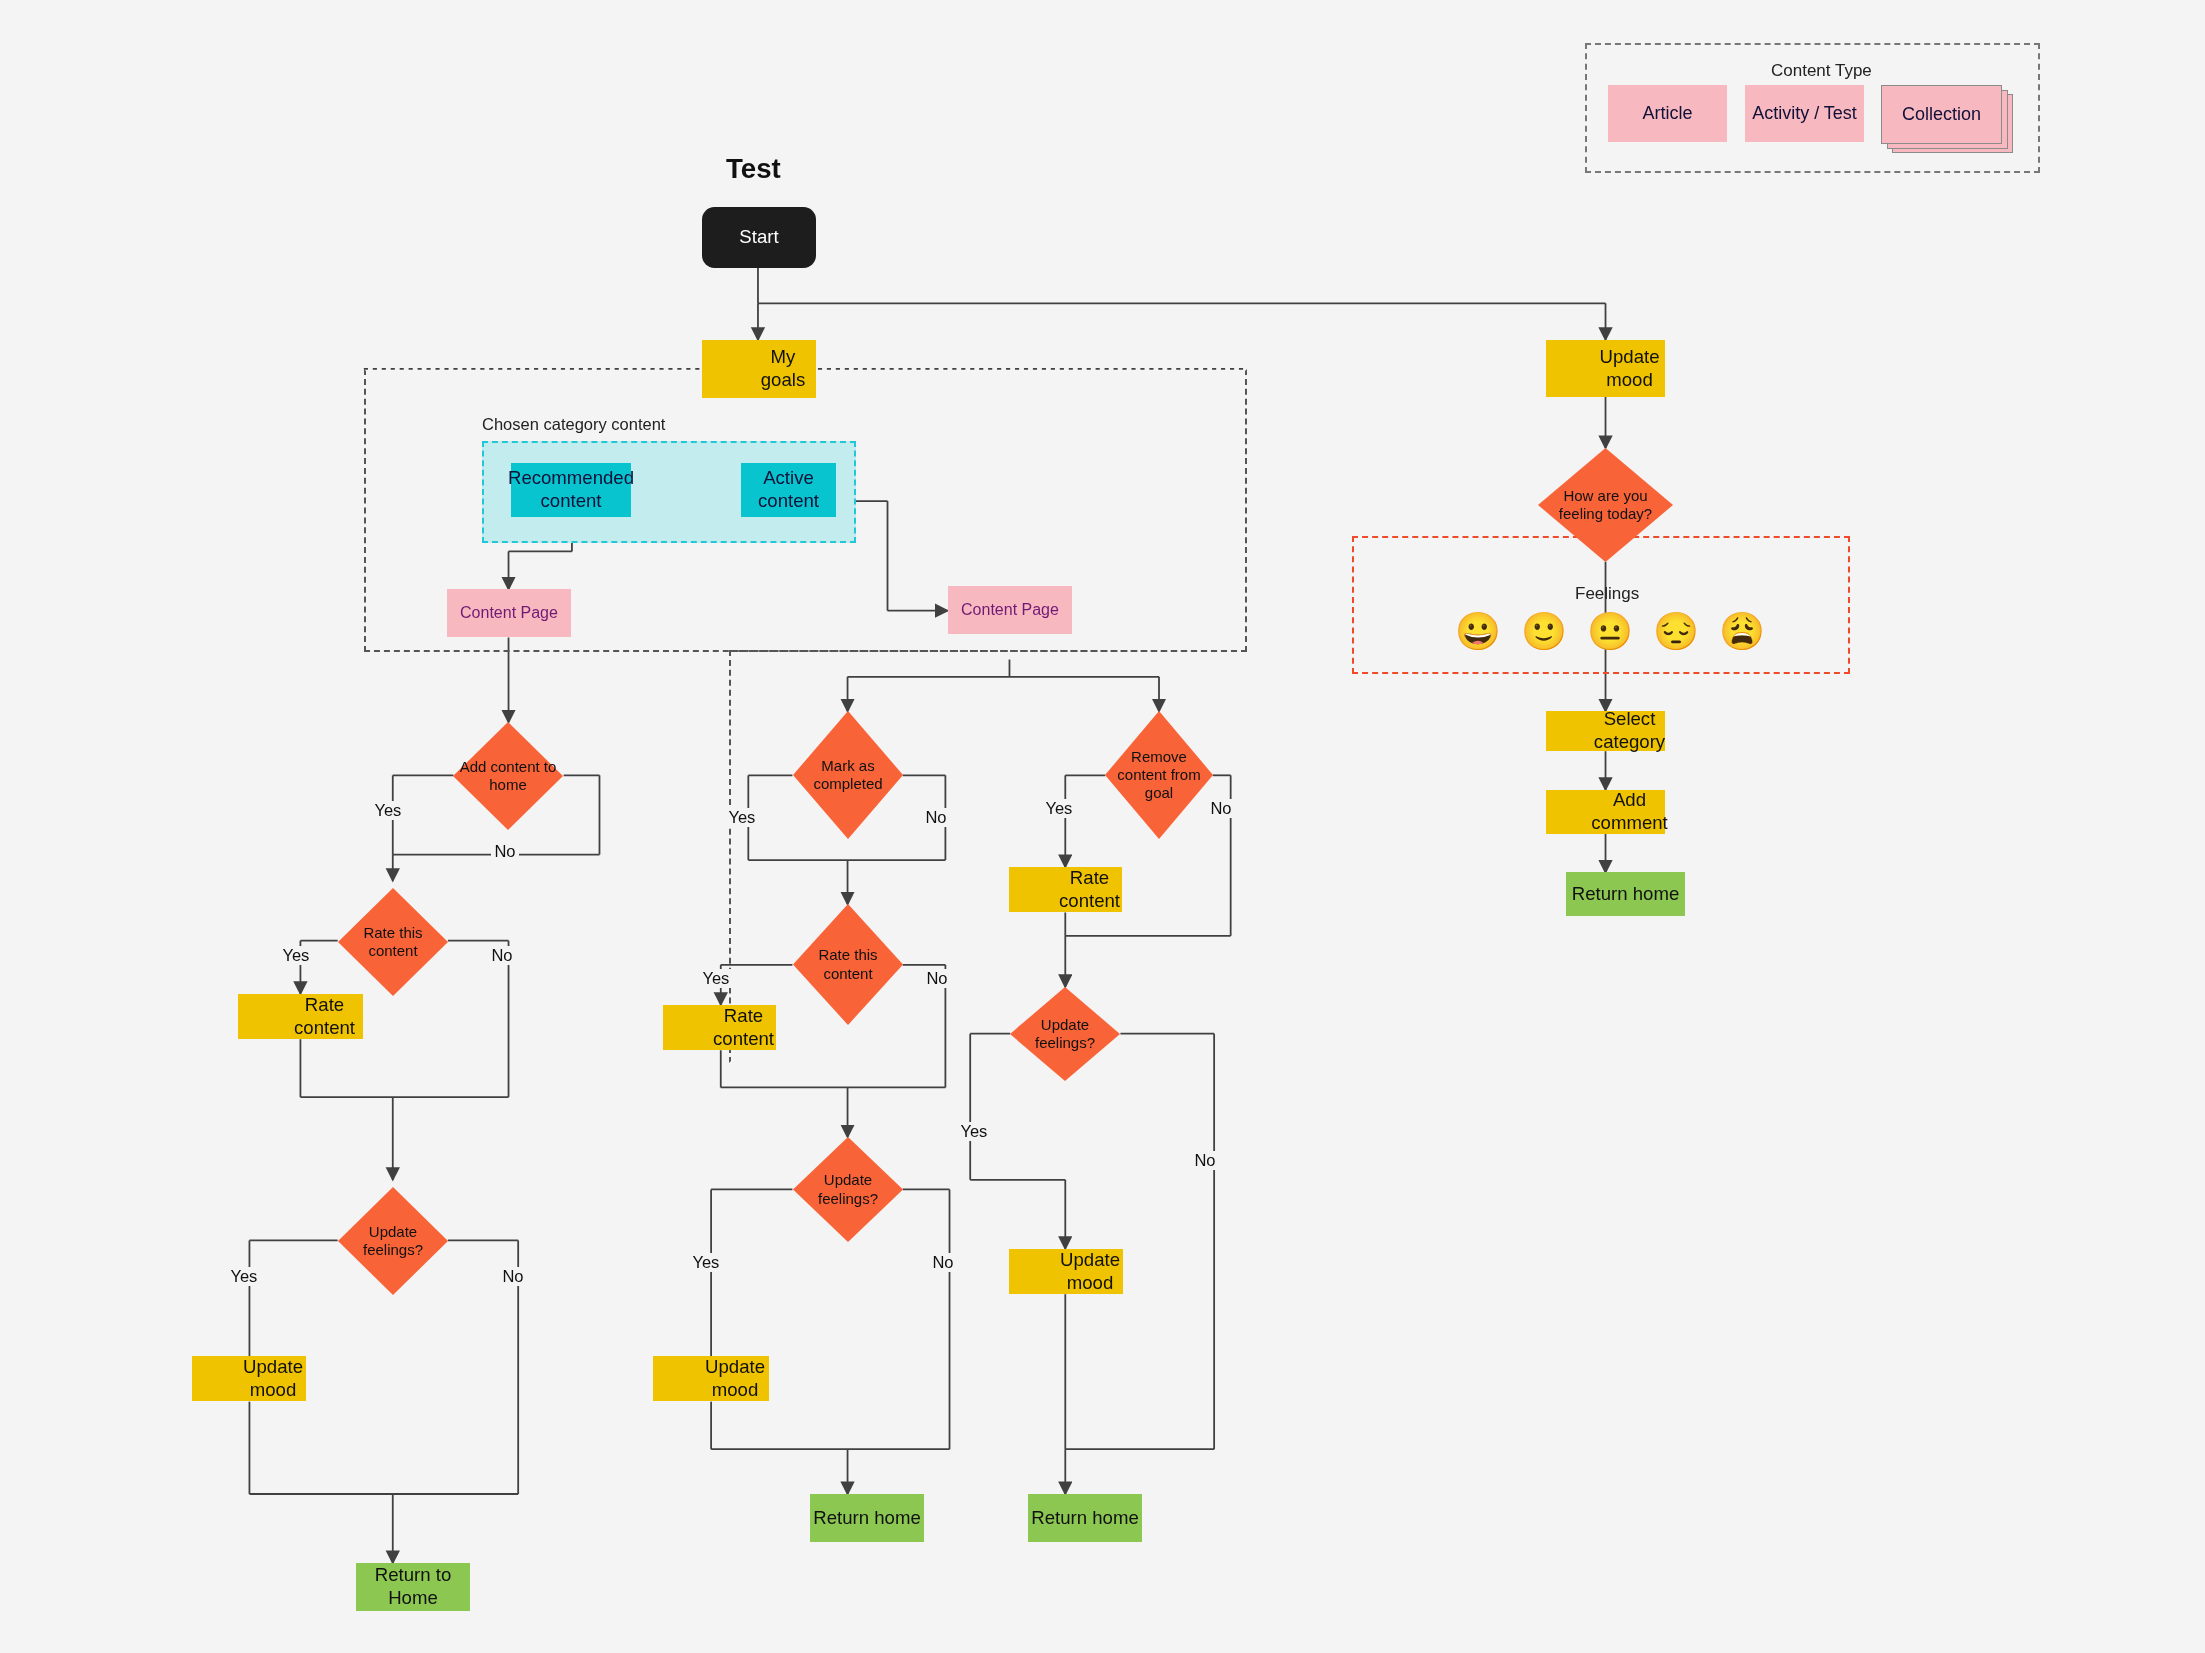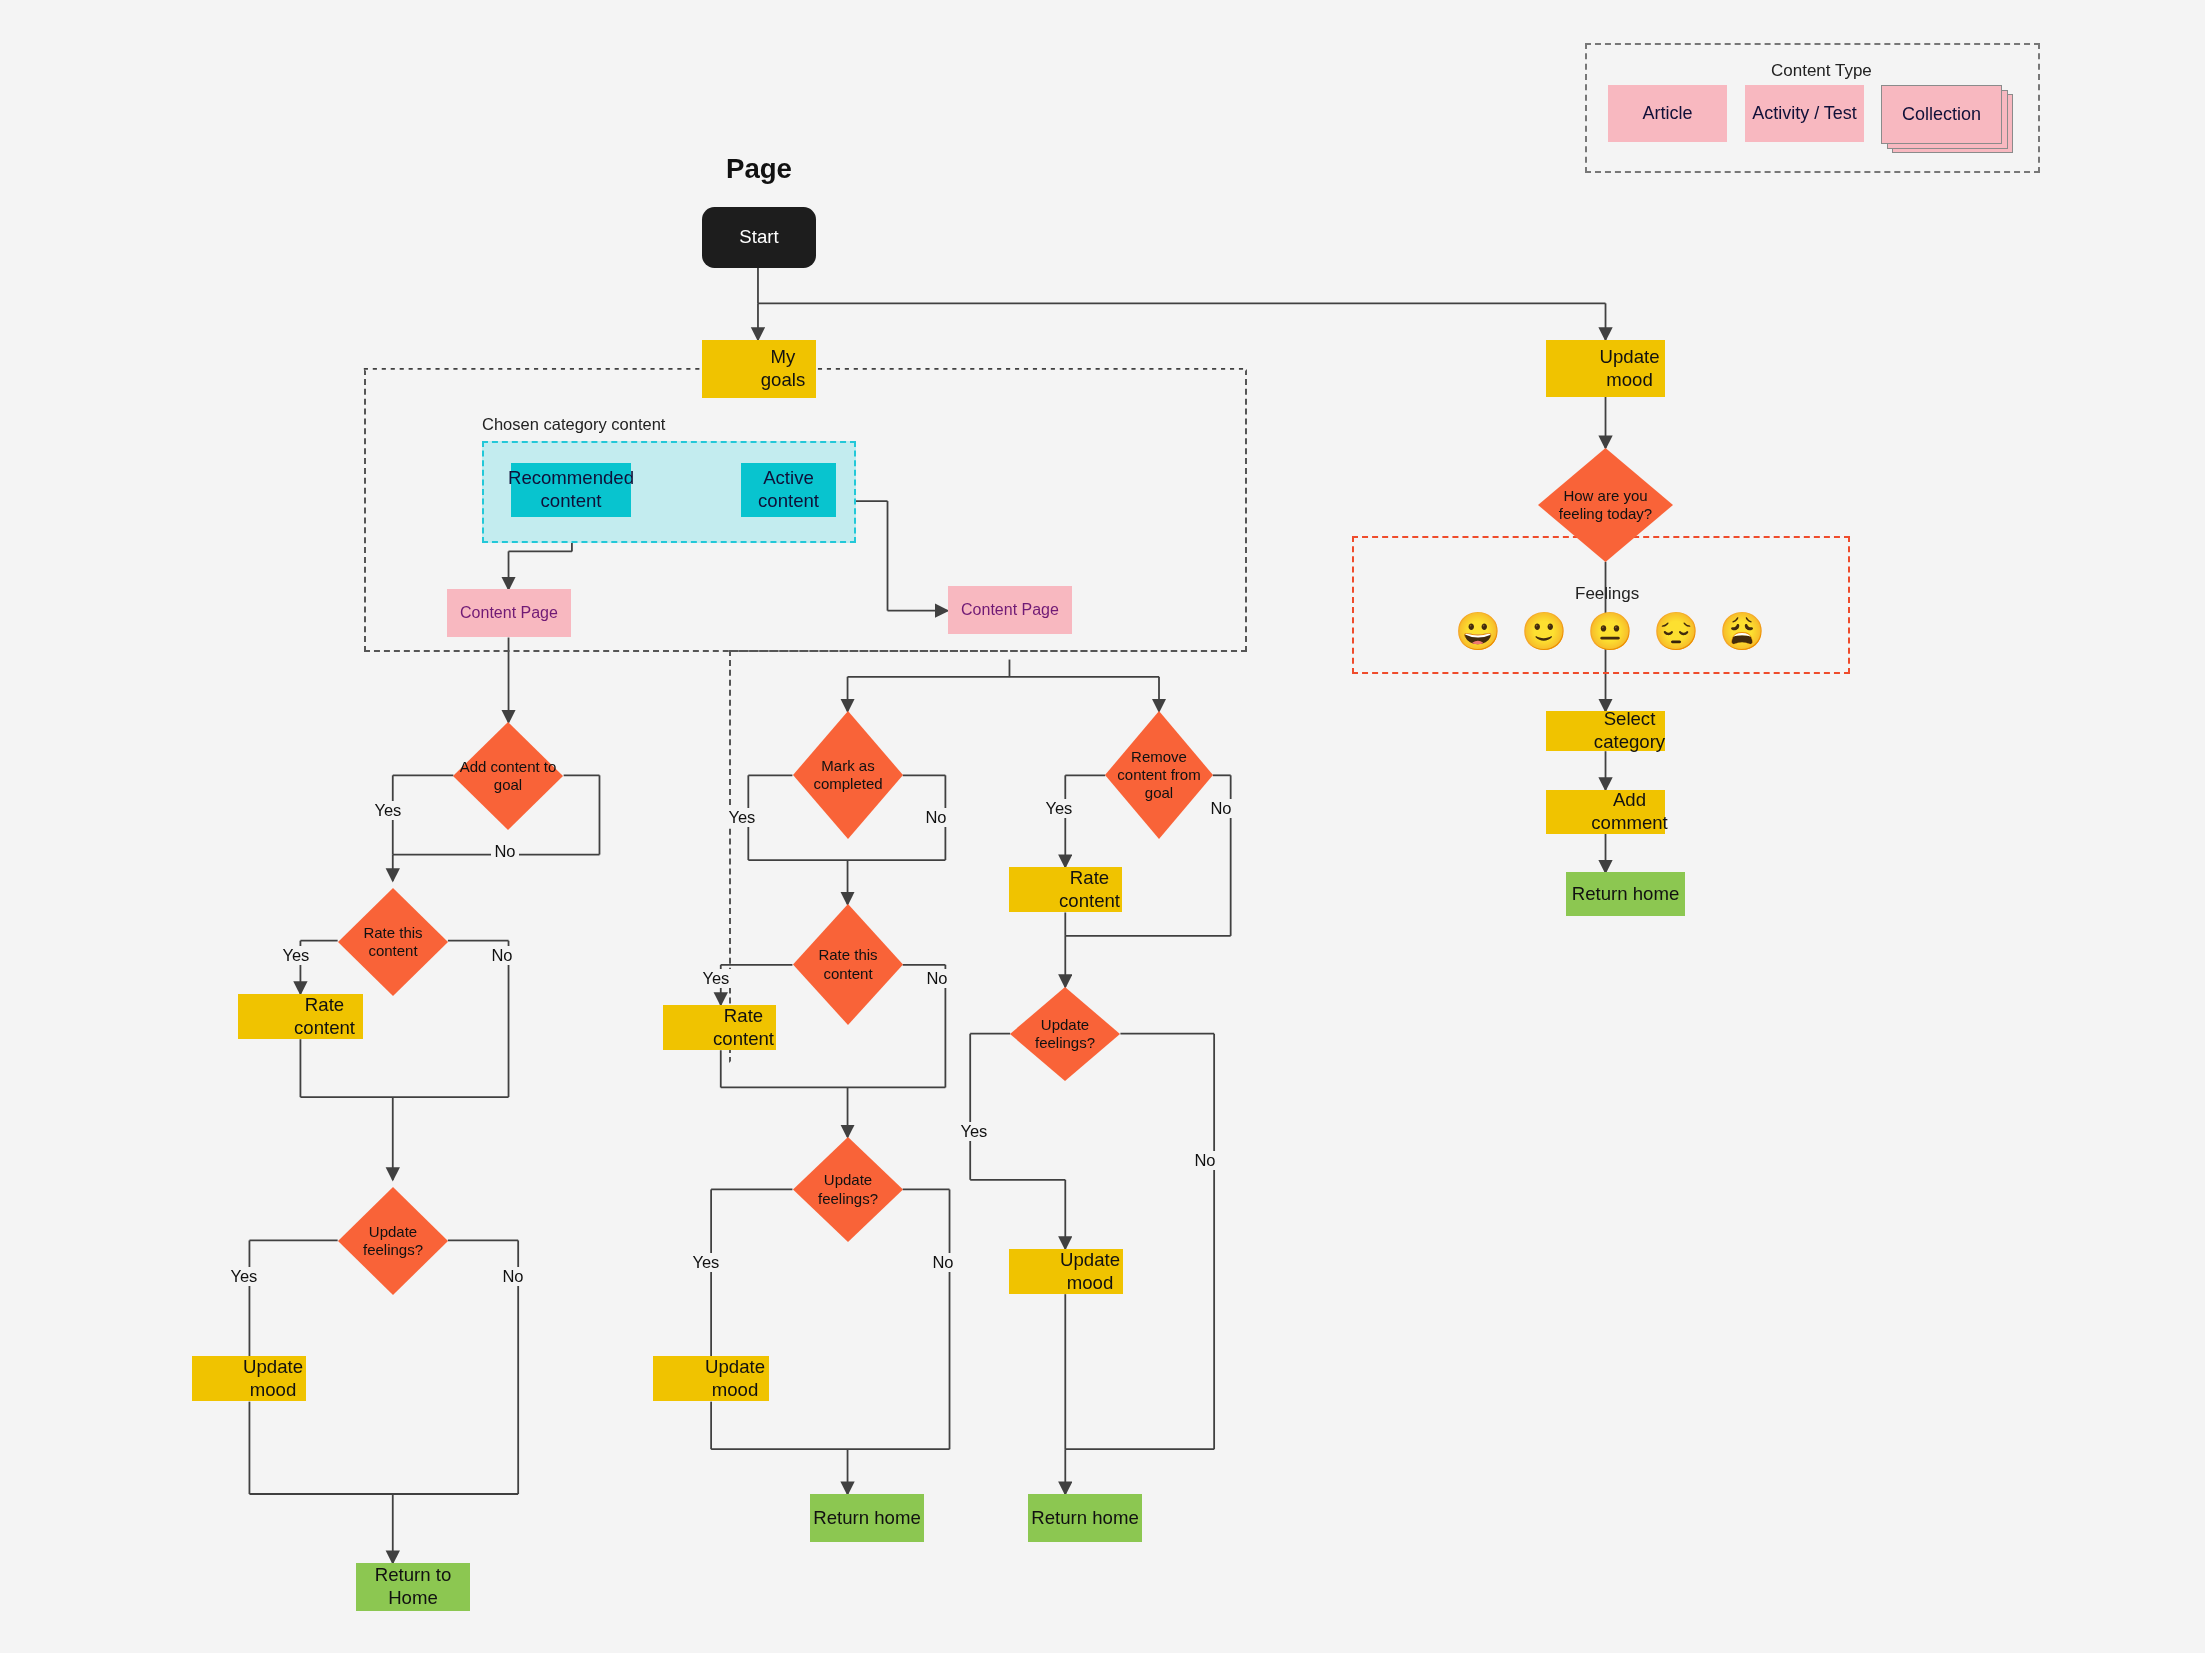--- a/index.html
+++ b/index.html
@@ -160,37 +160,37 @@
   <div class="dashbox db-red" style="left:1352px;top:536px;width:498px;height:138px;"></div>
 
   <div class="legend" style="left:1585px;top:43px;width:455px;height:130px;"></div>
   <div class="legend-title" style="left:1771px;top:61px;">Content Type</div>
   <div class="lg-card" style="left:1608px;top:85px;width:119px;height:57px;">Article</div>
   <div class="lg-card" style="left:1745px;top:85px;width:119px;height:57px;">Activity / Test</div>
   <div class="lg-stack" style="left:1892px;top:94px;width:119px;height:57px;"></div>
   <div class="lg-stack" style="left:1887px;top:90px;width:119px;height:57px;"></div>
   <div class="lg-card" style="left:1881px;top:85px;width:119px;height:57px;border:1.4px solid #8b8b8b;">Collection</div>
 
-  <div class="title" style="left:726px;top:153px;">Page</div>
+  <div class="title" style="left:726px;top:153px;">Test</div>
 
   <div class="node n-start" style="left:702px;top:207px;width:114px;height:61px;">Start</div>
 
   <div class="node n-yellow" style="left:702px;top:340px;width:114px;height:58px;">My goals</div>
 
   <div class="node n-yellow" style="left:1546px;top:340px;width:119px;height:57px;">Update mood</div>
 
   <div class="node n-cyan" style="left:511px;top:463px;width:120px;height:54px;">Recommended content</div>
   <div class="node n-cyan" style="left:741px;top:463px;width:95px;height:54px;">Active content</div>
 
   <div class="node n-pink" style="left:447px;top:589px;width:124px;height:48px;">Content Page</div>
   <div class="node n-pink" style="left:948px;top:586px;width:124px;height:48px;">Content Page</div>
 
   <div class="diamond" style="left:453px;top:722px;width:110px;height:108px;">
     <div class="dshape"></div>
-    <div class="dlabel">Add content to goal</div>
+    <div class="dlabel">Add content to home</div>
   </div>
 
   <div class="diamond" style="left:338px;top:888px;width:110px;height:108px;">
     <div class="dshape"></div>
     <div class="dlabel">Rate this content</div>
   </div>
 
   <div class="node n-yellow" style="left:238px;top:994px;width:125px;height:45px;">Rate content</div>
 
   <div class="diamond" style="left:338px;top:1187px;width:110px;height:108px;">

